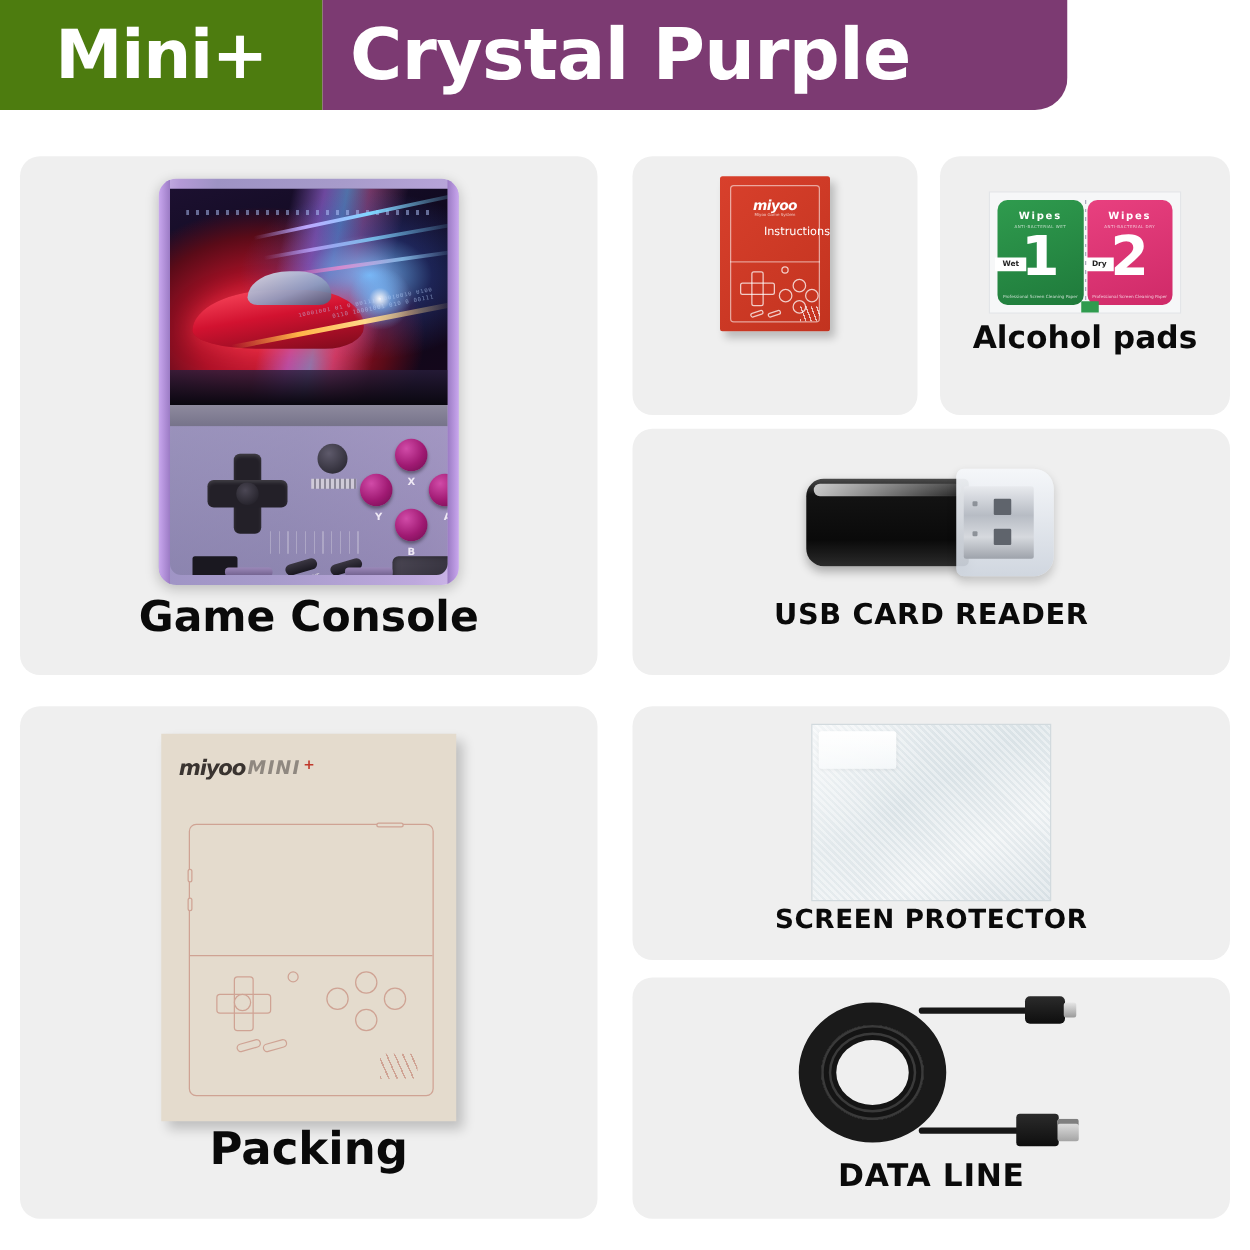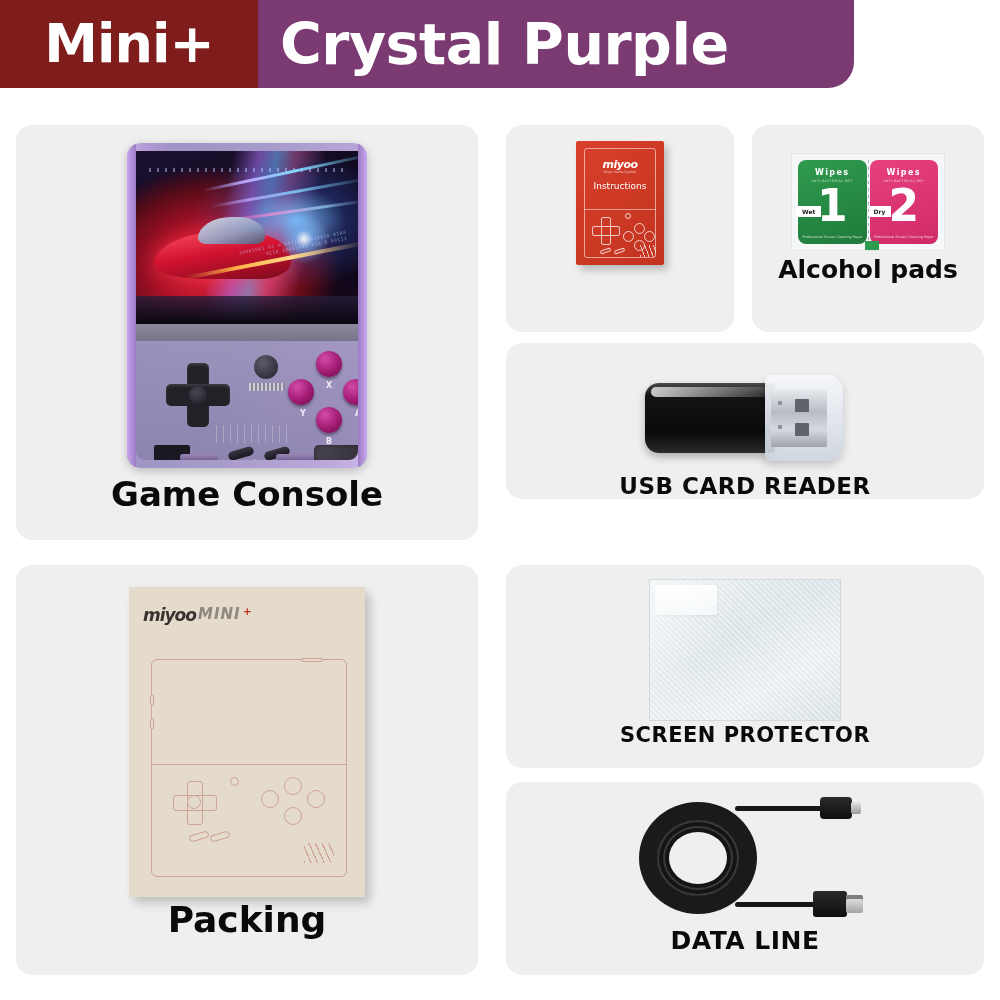--- a/index.html
+++ b/index.html
@@ -14,21 +14,21 @@
   
   .banner {
     position: absolute; left: 0; top: 0;
     width: 854px; height: 88px;
     border-bottom-right-radius: 26px;
     overflow: hidden;
     display: flex; align-items: center;
   }
   .banner-left {
     width: 258px; height: 100%;
-    background: #7f1d1d;
+    background: #4d7c0f;
     display: flex; align-items: center; justify-content: center;
   }
   .banner-right {
     flex: 1; height: 100%;
     background: #7c3a72;
     display: flex; align-items: center; padding-left: 22px;
   }
   .banner-left-text {
     color: #ffffff; font-size: 54px; font-weight: 700;
     font-family: "DejaVu Sans", sans-serif;
@@ -54,21 +54,21 @@
     font-weight: 700;
     text-align: center;
     width: 100%;
   }
   .figure { position: relative; }
 
   
   #card-console       { left: 16px;  top: 125px; width: 462px; height: 415px; }
   #card-manual        { left: 506px; top: 125px; width: 228px; height: 207px; }
   #card-alcohol       { left: 752px; top: 125px; width: 232px; height: 207px; }
-  #card-usb           { left: 506px; top: 343px; width: 478px; height: 156px; }
+  #card-usb           { left: 506px; top: 343px; width: 478px; height: 197px; }
   #card-packing       { left: 16px;  top: 565px; width: 462px; height: 410px; }
   #card-protector     { left: 506px; top: 565px; width: 478px; height: 203px; }
   #card-dataline      { left: 506px; top: 782px; width: 478px; height: 193px; }
 
   #label-console   { font-size: 34px; margin-top: 6px; }
   #label-manual    { font-size: 21px; margin-top: 4px; }
   #label-alcohol   { font-size: 25px; margin-top: 4px; }
   #label-usb       { font-size: 23px; letter-spacing: 0.5px; margin-top: 2px; }
   #label-packing   { font-size: 36px; margin-top: 2px; }
   #label-protector { font-size: 21px; letter-spacing: 0.5px; margin-top: 2px; }
@@ -202,21 +202,21 @@
     border-radius:2px; box-shadow: 4px 5px 7px rgba(0,0,0,.22);
   }
   .manual-inner { position:absolute; left:8px; right:8px; top:7px; bottom:7px;
       border:1px solid rgba(255,255,255,.55); border-radius:3px; }
   .manual-div { position:absolute; left:8px; right:8px; top:55%; height:1px; background: rgba(255,255,255,.5); }
   .manual-logo { position:absolute; left:0; right:0; top:17px; text-align:center;
       color:#fff; font-size:11px; font-weight:700; font-style:italic;
       font-family:"DejaVu Sans", sans-serif; letter-spacing:-0.5px; }
   .manual-sub { position:absolute; left:0; right:0; top:29px; text-align:center;
       color:rgba(255,255,255,.7); font-size:3.2px; font-family:"DejaVu Sans", sans-serif; }
-  .manual-instr { position:absolute; left:0; right:0; top:40px; text-align:center;
+  .manual-instr { position:absolute; left:0; right:0; top:40px; text-align:right;
       color:#fff; font-size:9px; font-family:"DejaVu Sans", sans-serif; }
   .m-dpad { position:absolute; left:16px; top:76px; width:26px; height:26px; }
   .m-dpad::before,.m-dpad::after { content:""; position:absolute; border:1px solid rgba(255,255,255,.75); }
   .m-dpad::before { left:9px; top:0; width:8px; height:26px; border-radius:2px; }
   .m-dpad::after  { left:0; top:9px; width:26px; height:8px; border-radius:2px; }
   .m-circ { position:absolute; border:1px solid rgba(255,255,255,.75); border-radius:50%; }
   .mc1 { left:49px; top:72px; width:6px; height:6px; }
   .mc2 { left:58px; top:82px; width:11px; height:11px; }
   .mc3 { left:47px; top:90px; width:11px; height:11px; }
   .mc4 { left:58px; top:99px; width:11px; height:11px; }

